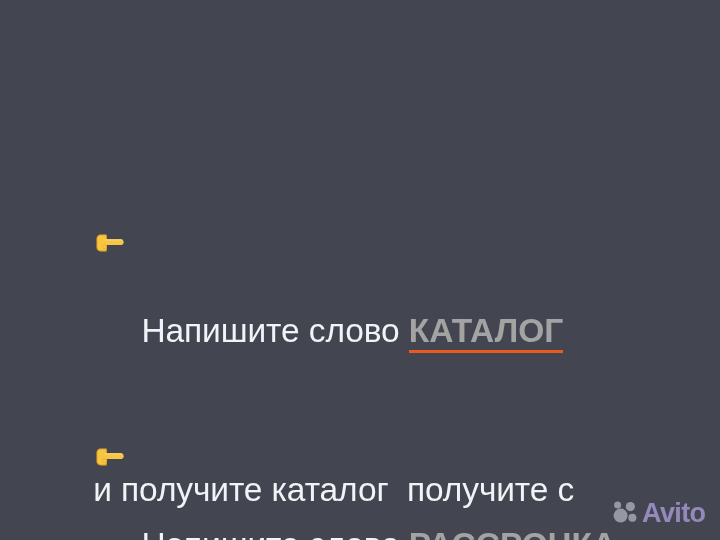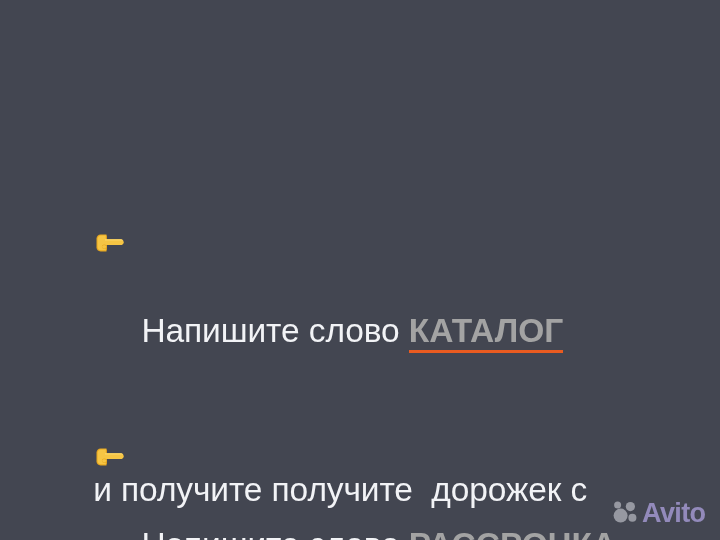--- a/index.html
+++ b/index.html
@@ -102,21 +102,21 @@
           <path d="M13.4 14.6 L13.4 19.0" stroke="#E09E1C" stroke-width="1.1" fill="none"></path>
           <path d="M13.4 4.9 L13.4 8.1" stroke="#E09E1C" stroke-width="1.1" fill="none"></path>
 
           <path d="M11.3 13.6 C12.9 13.6 14.0 14.5 14.0 15.7 C14.0 16.9 12.9 17.8 11.3 17.8 C9.9 17.8 8.9 16.9 8.9 15.7 C8.9 14.5 9.9 13.6 11.3 13.6 Z" fill="#E8A820"></path>
           <path d="M11.1 14.2 C12.4 14.2 13.3 14.9 13.3 15.7 C13.3 16.6 12.4 17.2 11.1 17.2 C9.9 17.2 9.1 16.6 9.1 15.7 C9.1 14.9 9.9 14.2 11.1 14.2 Z" fill="#F6C544"></path>
         </svg>
       </span><span> Напишите слово </span><span class="kw">КАТАЛОГ</span>
     </div>
 
     <div class="line">
-      <span>и получите получите  дорожек с</span>
+      <span>и получите каталог  получите с</span>
     </div>
 
   </div>
 
   <div class="block" id="block-rassroch">
 
     <div class="line">
       <span class="hand">
         <svg viewBox="0 0 33 24" width="33" height="24" aria-hidden="true">
           <path d="M3.5 7.5 C3.5 5.1 5.2 3.4 7.6 3.4 L13.5 3.4 L13.5 20.4 L7.6 20.4 C5.2 20.4 3.5 18.7 3.5 16.3 Z" fill="#E8A820"></path>

